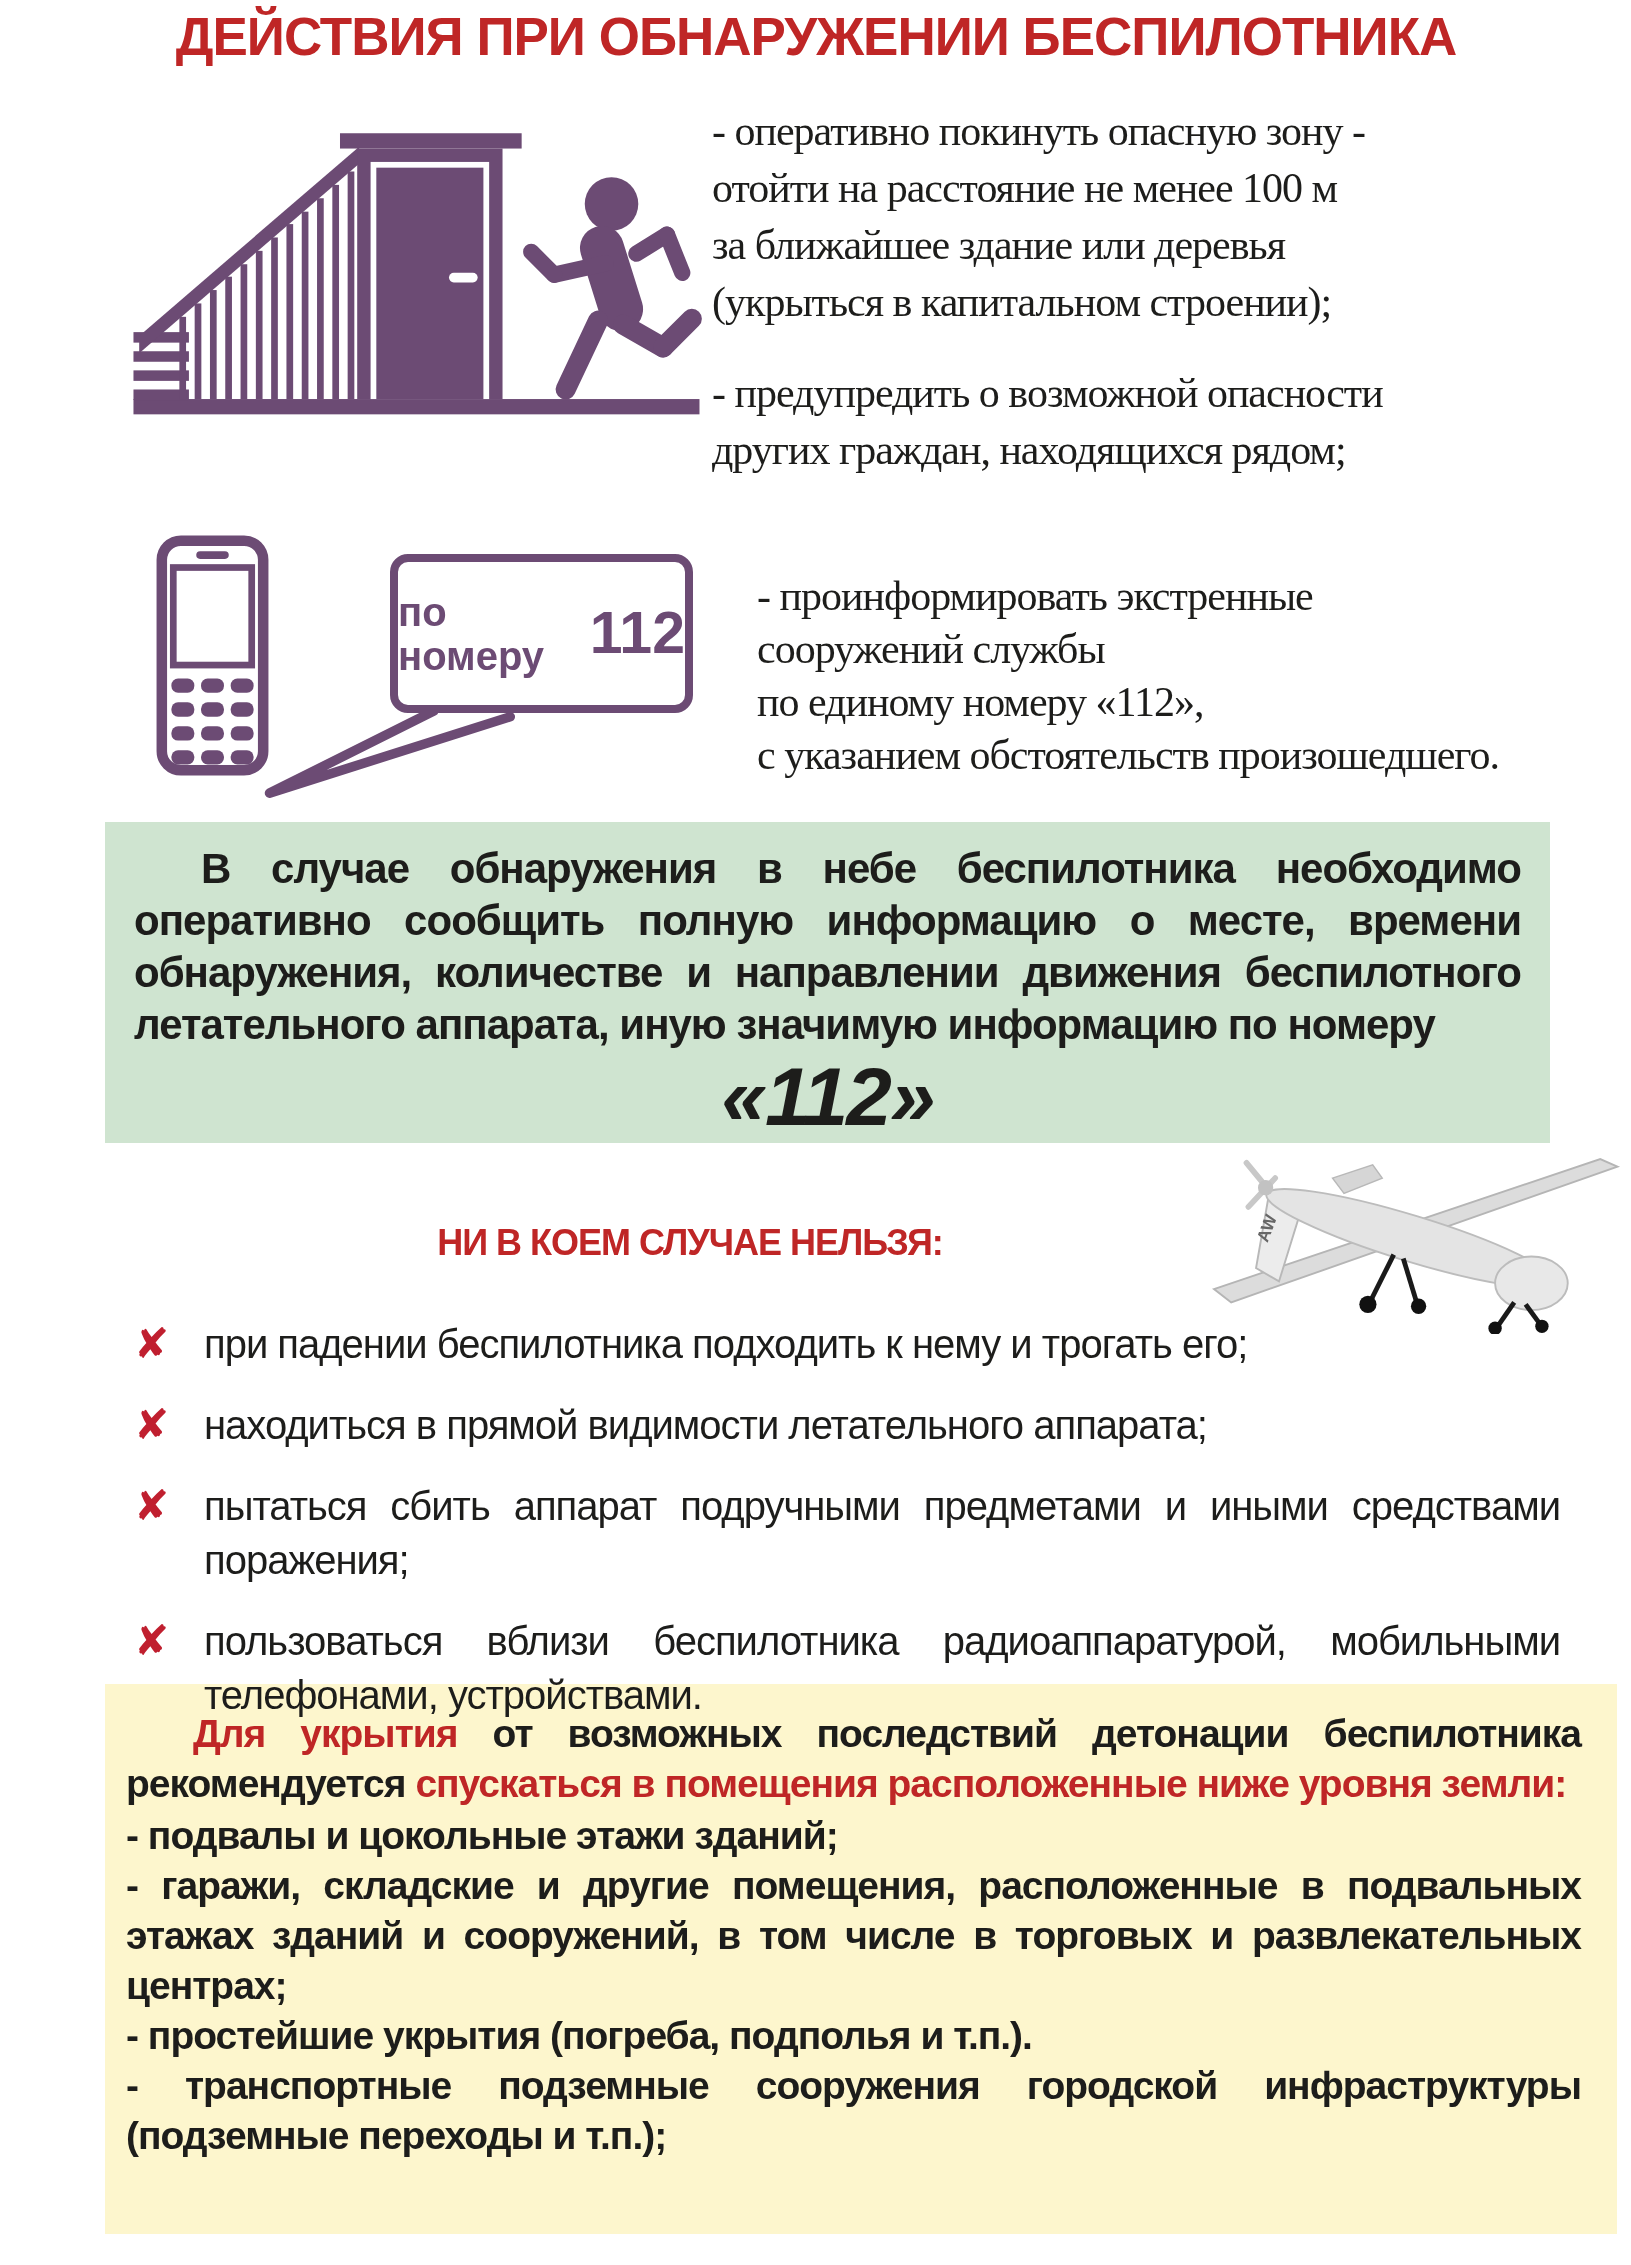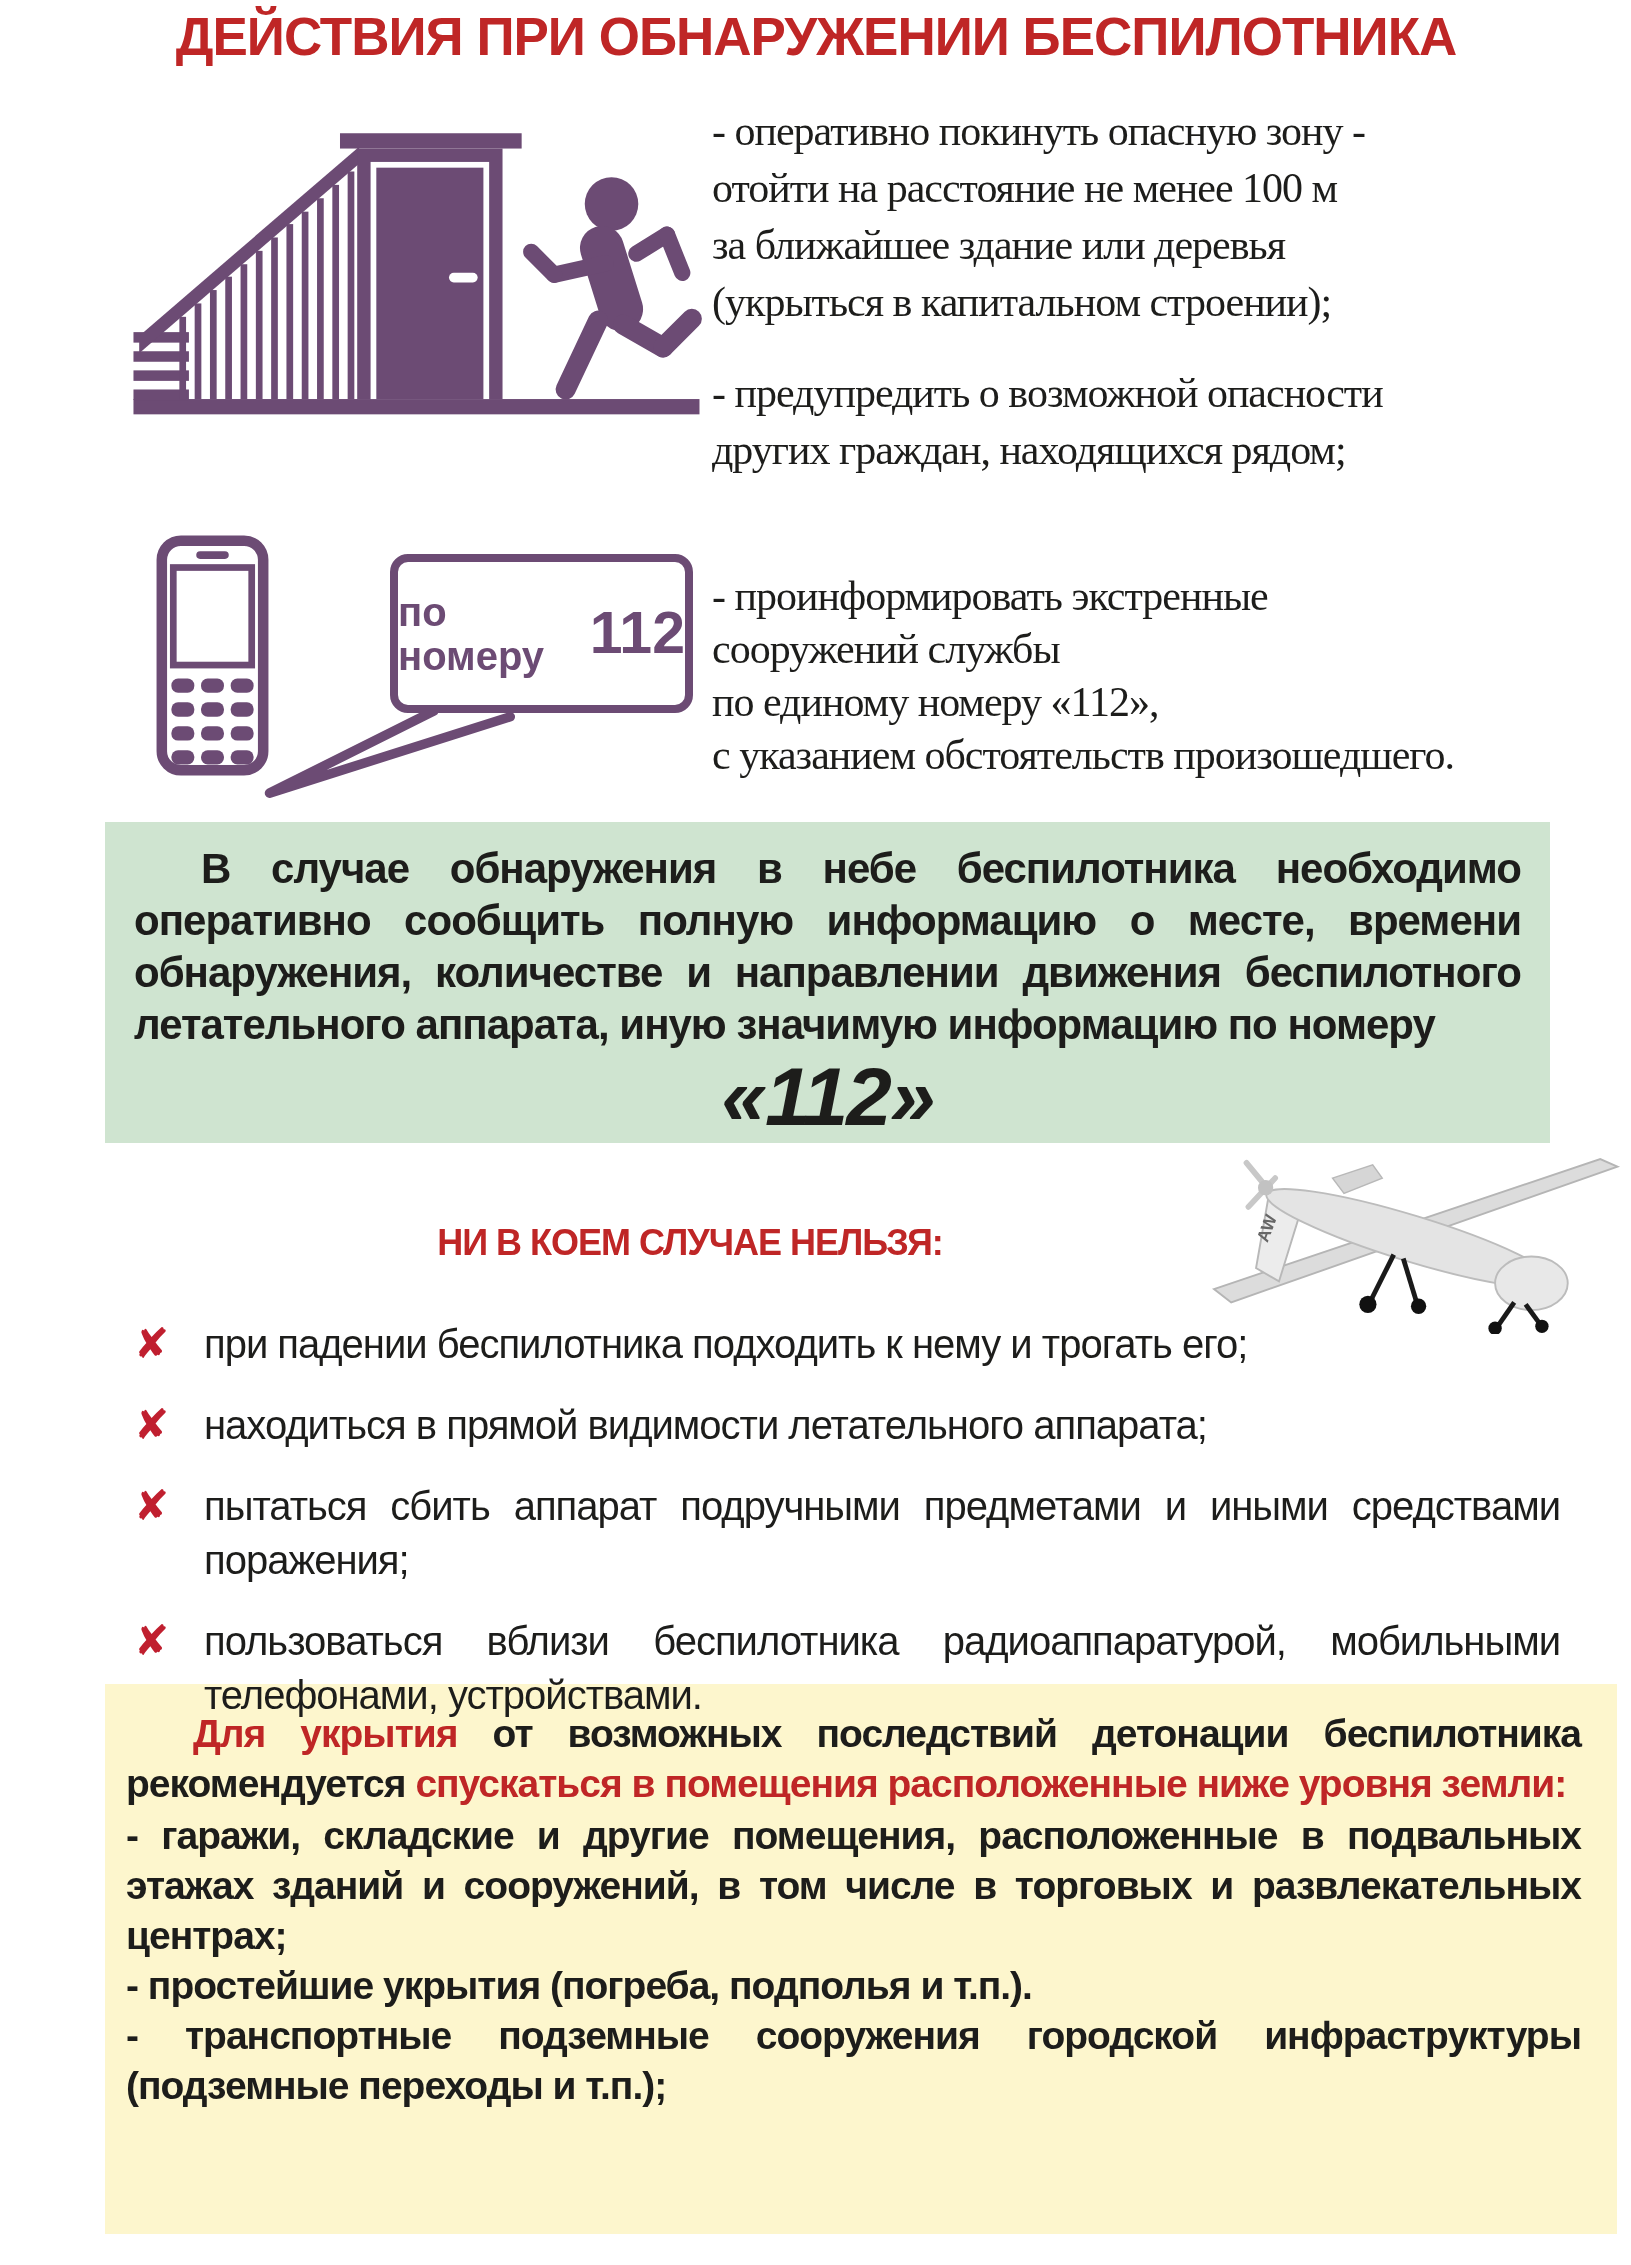--- a/index.html
+++ b/index.html
@@ -26,21 +26,21 @@
   .poster-title{
     top:5.7px;left:0;right:0;
     text-align:center;
     color:var(--title_red);
     font-size:53px;font-weight:700;
     letter-spacing:-1px;
     margin:0;
   }
   .para{font-size:42px;letter-spacing:-1px;font-family:Liberation Serif, serif;}
   .para .pline{line-height:57px;white-space:nowrap;}
-  #para3 .pline{line-height:53px;}
+  #para3 .pline{line-height:53px;margin-left:45px;}
   .bubble{
     left:390px;top:554px;width:287px;height:143px;
     border:8.6px solid var(--purple);
     border-radius:18px;
     background:#fff;
     display:flex;flex-direction:row;align-items:center;justify-content:center;
     color:var(--purple);font-weight:700;z-index:2;
   }
   .bubble .b1{font-size:40px;line-height:44px;}
   .bubble .b2{font-size:59px;line-height:61px;}
@@ -242,20 +242,21 @@
       <div class="x-item">
         <span class="x-mark"></span>
         <span class="x-text">пользоваться вблизи беспилотника радиоаппаратурой, мобильными телефонами, устройствами.</span>
       </div>
     </div>
 
   <div class="abs yellow-box">
     <p class="intro"><span class="red">Для укрытия</span><span> от возможных последствий детонации беспилотника рекомендуется </span><span class="red">спускаться в помещения расположенные ниже уровня земли:</span></p>
     <div>
 
+    <p class="shelter-item">- подвалы и цокольные этажи зданий;</p>
         <p class="shelter-item">- гаражи, складские и другие помещения, расположенные в подвальных этажах зданий и сооружений, в том числе в торговых и развлекательных центрах;</p>
         <p class="shelter-item">- простейшие укрытия (погреба, подполья и т.п.).</p>
         <p class="shelter-item">- транспортные подземные сооружения городской инфраструктуры (подземные переходы и т.п.);</p>
       </div>
   </div>
 
 </div>
 
 
 </body></html>

